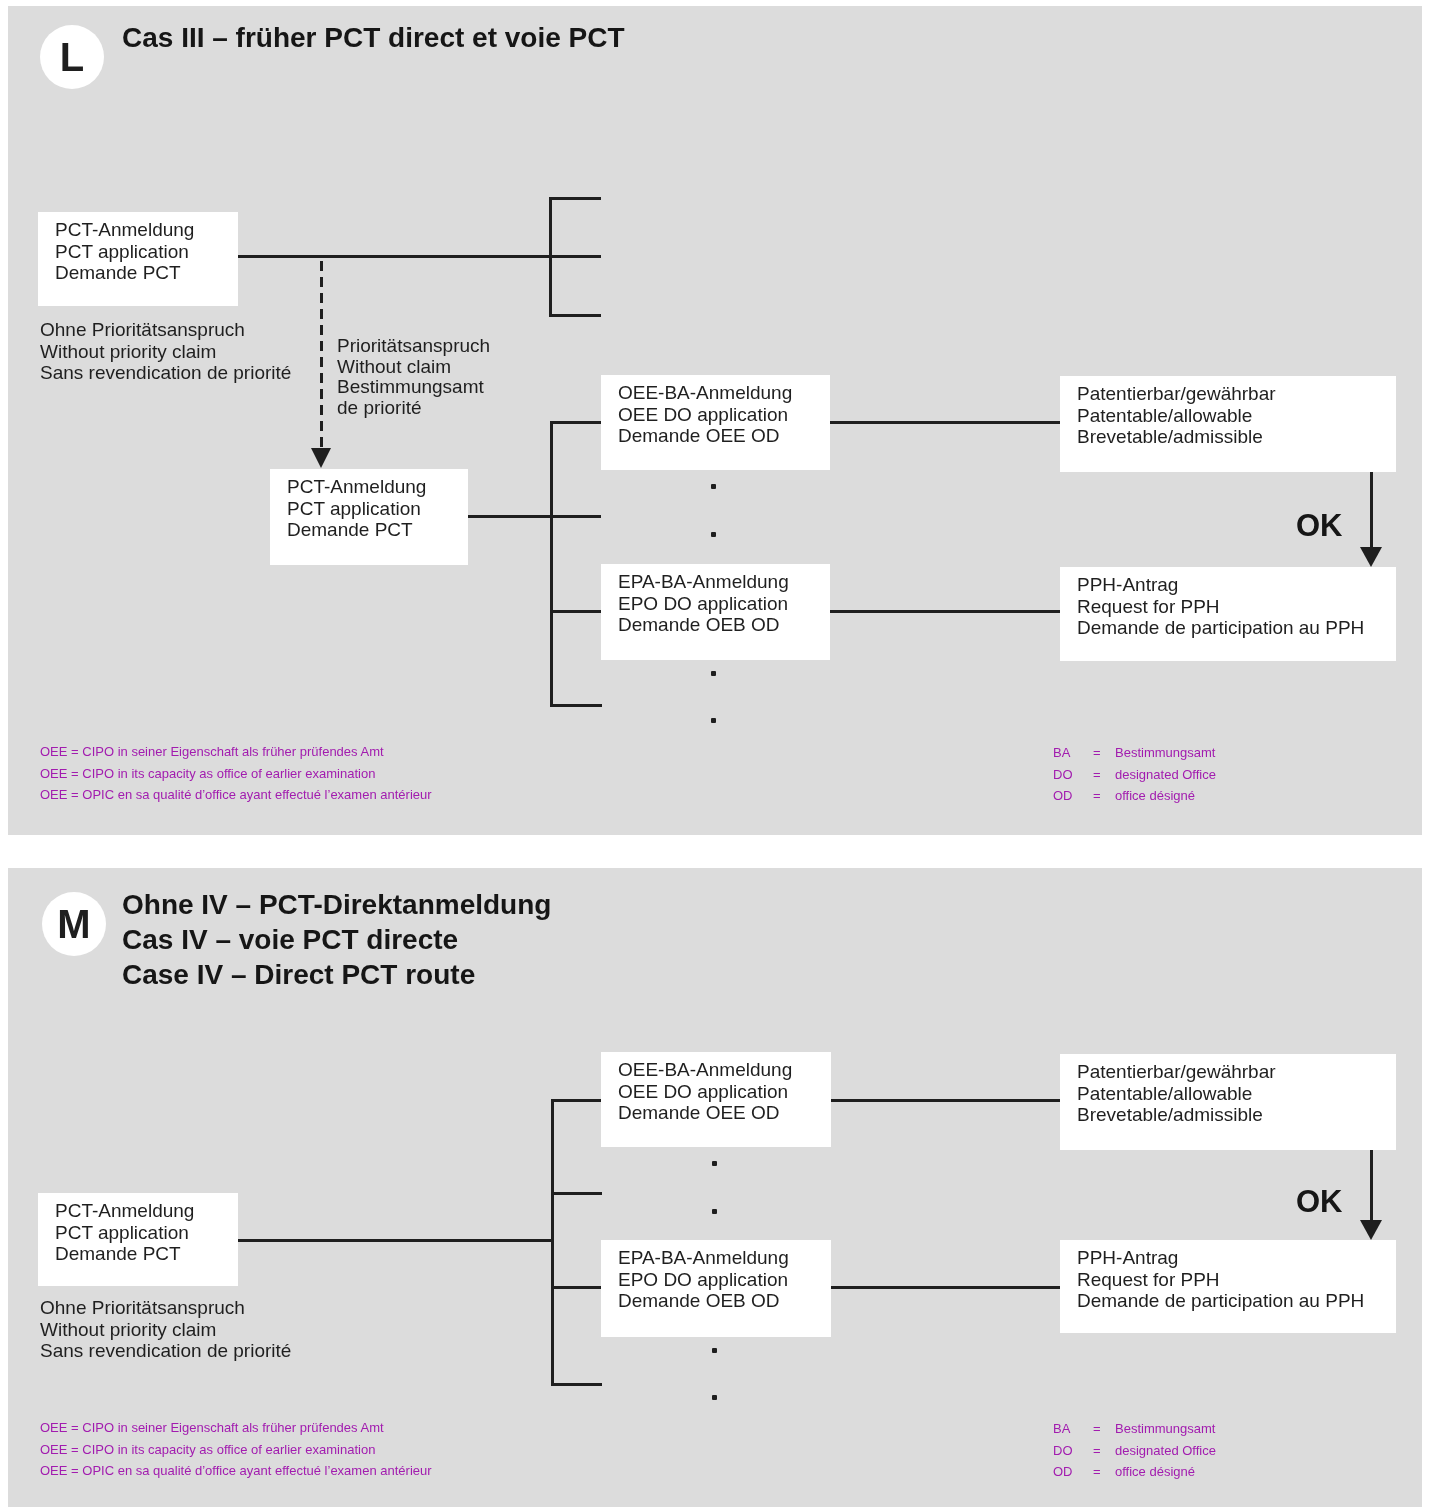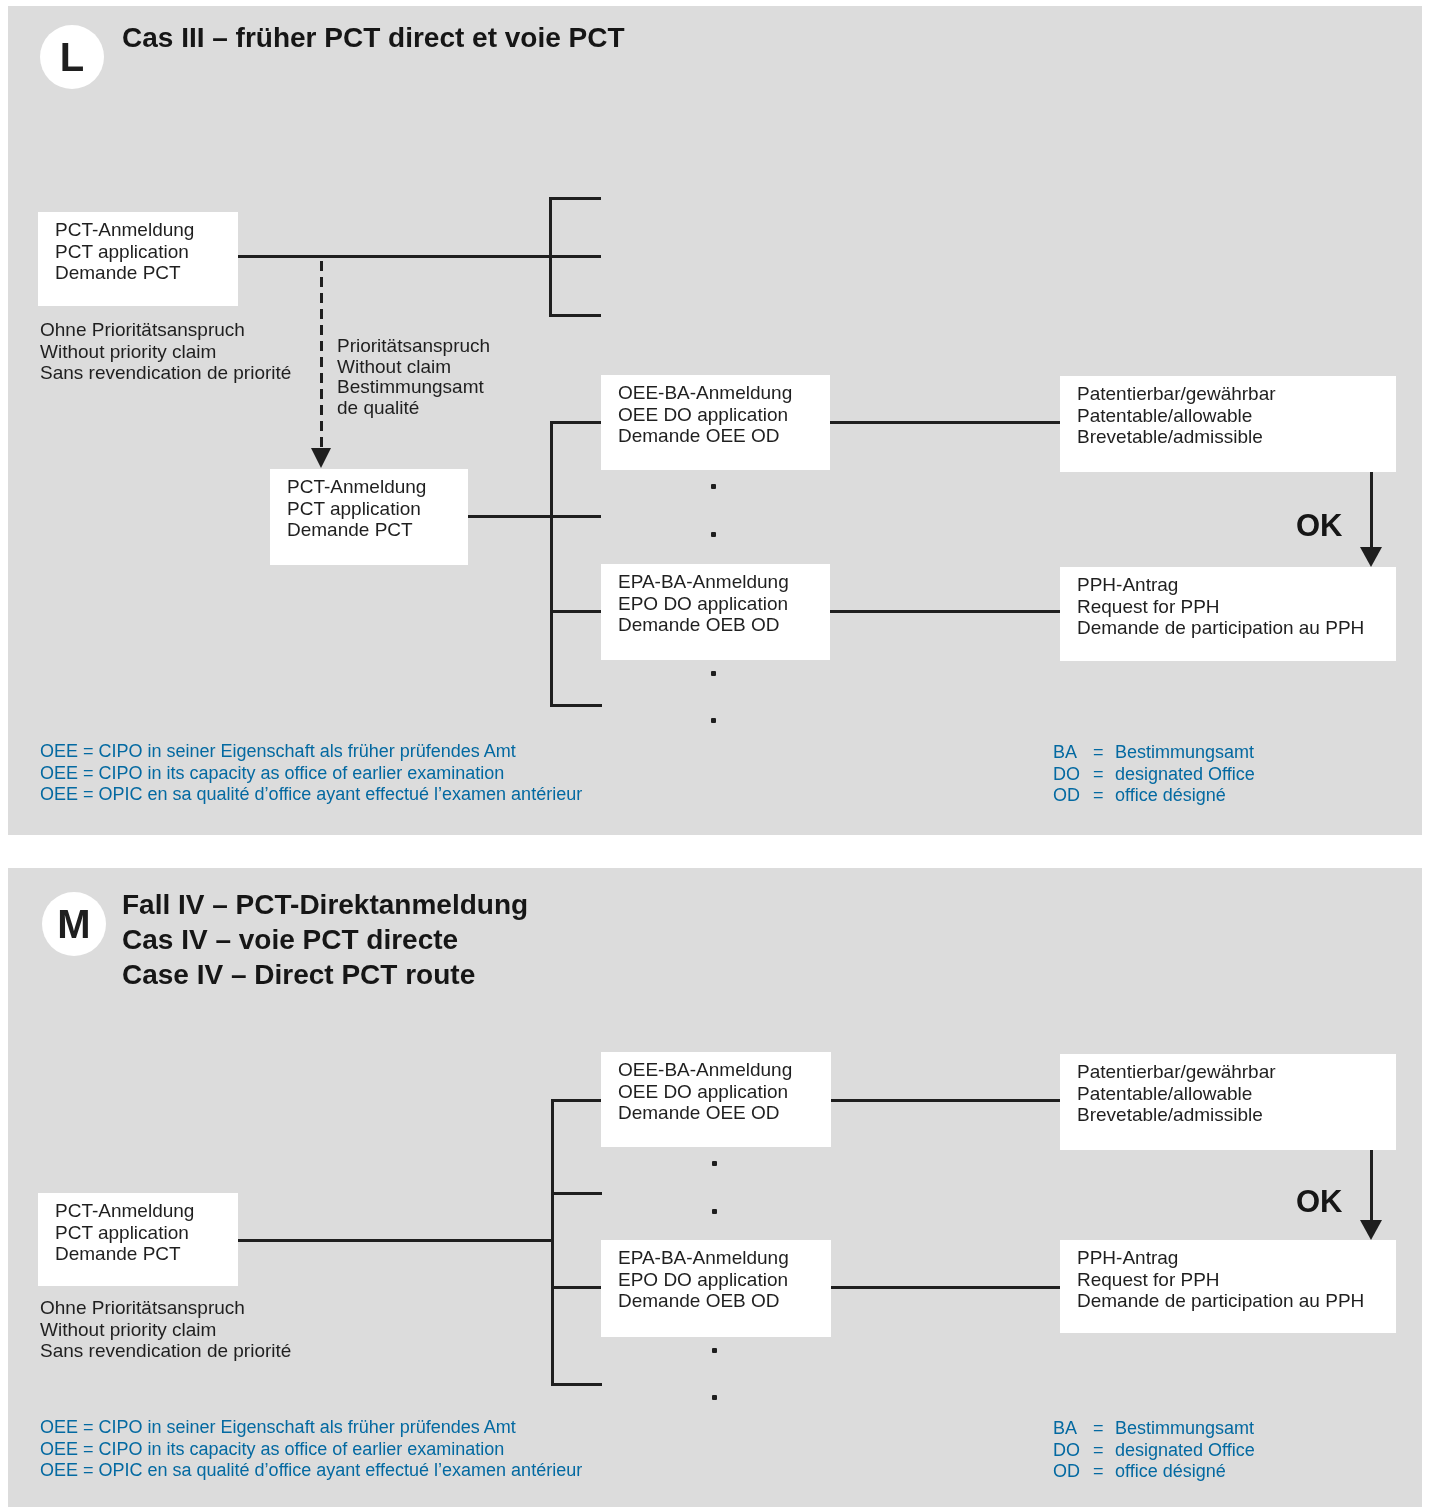--- a/index.html
+++ b/index.html
@@ -16,21 +16,21 @@
   .hline{position:absolute;height:3px;background:#1f1f1f;z-index:1;}
   .vline{position:absolute;width:3px;background:#1f1f1f;z-index:1;}
   .dashline{position:absolute;width:3px;z-index:1;
             background:repeating-linear-gradient(to bottom,#1f1f1f 0 10px,transparent 10px 16px);}
   .arrowhead{position:absolute;width:0;height:0;z-index:2;
              border-left:10px solid transparent;border-right:10px solid transparent;
              border-top:20px solid #1f1f1f;}
   .arrowhead.big{border-left-width:11px;border-right-width:11px;}
   .dot{position:absolute;width:5px;height:5px;background:#1f1f1f;border-radius:1px;z-index:1;}
   .ok{position:absolute;font-weight:bold;font-size:31px;color:#161616;z-index:2;}
-  .footnote{position:absolute;font-size:18px;line-height:21.5px;color:#0369a1;z-index:2;white-space:nowrap;}
+  .footnote{position:absolute;font-size:13px;line-height:21.5px;color:#a21caf;z-index:2;white-space:nowrap;}
   .abbrrow{display:flex;}
   .abbr-k{display:inline-block;width:40px;}
   .abbr-eq{display:inline-block;width:22px;}
 </style>
 </head>
 <body>
 
 <div class="page">
 
   <div class="panel" style="left:8px;top:6px;width:1414px;height:829px;">
@@ -105,21 +105,21 @@
     <div class="txt" style="left:32px;top:313px;">
       <div>Ohne Prioritätsanspruch</div>
       <div>Without priority claim</div>
       <div>Sans revendication de priorité</div>
     </div>
 
     <div class="txt" style="left:329px;top:330px;line-height:20.5px;">
       <div>Prioritätsanspruch</div>
       <div>Without claim</div>
       <div>Bestimmungsamt</div>
-      <div>de qualité</div>
+      <div>de priorité</div>
     </div>
 
     <div class="footnote" style="left:32px;top:735px;">
       <div>OEE = CIPO in seiner Eigenschaft als früher prüfendes Amt</div>
       <div>OEE = CIPO in its capacity as office of earlier examination</div>
       <div>OEE = OPIC en sa qualité d’office ayant effectué l’examen antérieur</div>
     </div>
 
     <div class="footnote" style="left:1045px;top:736px;">
       <div class="abbrrow">
@@ -140,21 +140,21 @@
     </div>
   </div>
 
   <div class="panel" style="left:8px;top:868px;width:1414px;height:639px;">
 
     <div class="badge" style="left:34px;top:24px;">
       <span>M</span>
     </div>
 
     <div class="title" style="left:114px;top:19px;">
-      <div>Fall IV – PCT-Direktanmeldung</div>
+      <div>Ohne IV – PCT-Direktanmeldung</div>
       <div>Cas IV – voie PCT directe</div>
       <div>Case IV – Direct PCT route</div>
     </div>
 
     <div class="hline" style="left:230px;top:371px;width:316px;"></div>
     <div class="vline" style="left:543px;top:231px;height:287px;"></div>
     <div class="hline" style="left:543px;top:231px;width:509px;"></div>
     <div class="hline" style="left:543px;top:324px;width:51px;"></div>
     <div class="hline" style="left:543px;top:418px;width:509px;"></div>
     <div class="hline" style="left:543px;top:515px;width:51px;"></div>

